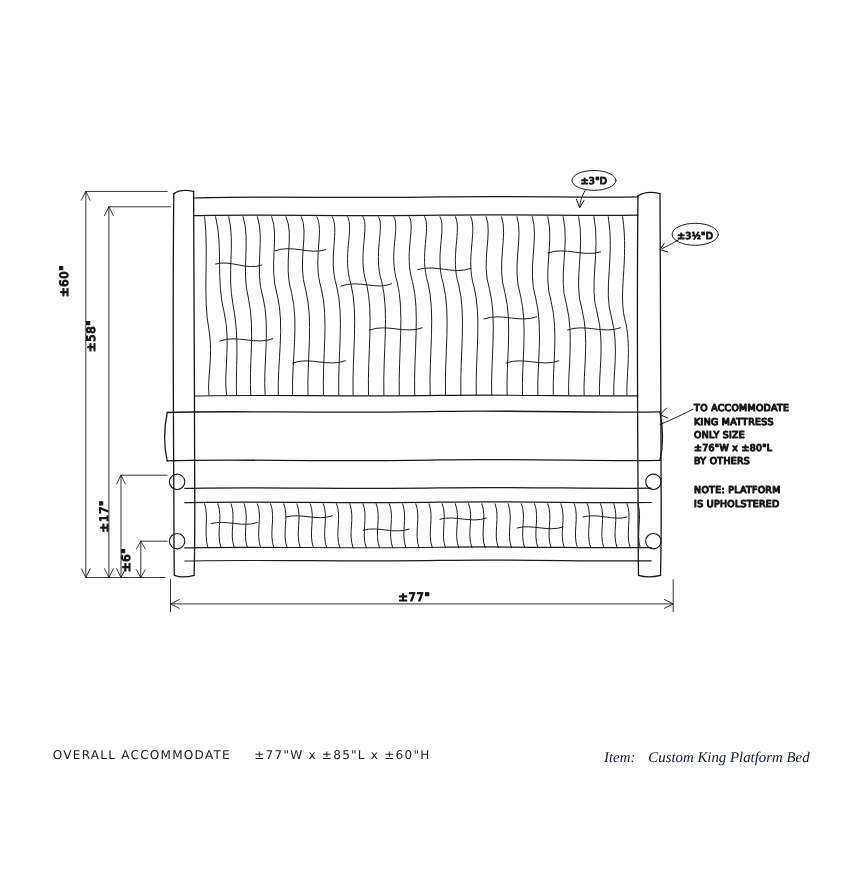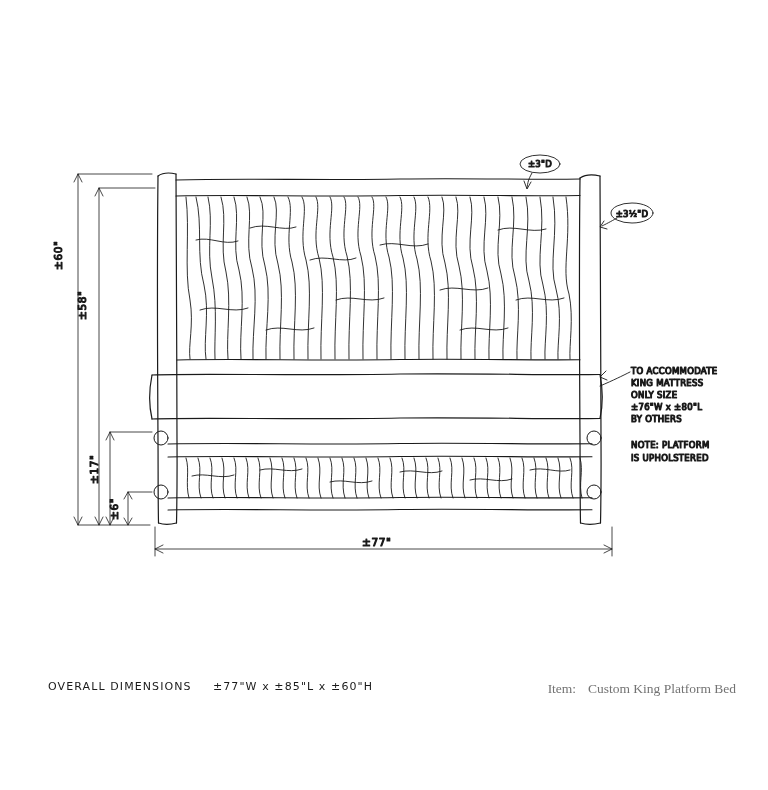--- a/index.html
+++ b/index.html
@@ -50,22 +50,23 @@
     letter-spacing: 1.1px;
     color: #1a1a1a;
     white-space: nowrap;
   }
   .footer-right {
     position: absolute;
     right: 32px;
     top: 1px;
     font-family: "Liberation Serif", serif;
     font-size: 13.5px;
-    color: #737373;
+    color: #0f172a;
     white-space: nowrap;
+    font-style: italic;
   }
   .footer-right .lbl {
     font-weight: normal;
   }
 </style>
 </head>
 <body>
 
 <div id="page">
 
@@ -277,21 +278,21 @@
       <g>
         <text class="hand-sm" x="631" y="448">NOTE: PLATFORM</text>
         <text class="hand-sm" x="631" y="461">IS UPHOLSTERED</text>
       </g>
 
     </g>
   </svg>
 
   <div class="footer">
     <div class="footer-left">
-      <span>OVERALL DIMENSIONS</span>
+      <span>OVERALL ACCOMMODATE</span>
       <span style="display:inline-block;width:12px"></span>
       <span>±77"W  x  ±85"L  x  ±60"H</span>
     </div>
     <div class="footer-right">
       <span class="lbl">Item:</span>
       <span style="display:inline-block;width:5px"></span>
       <span>Custom King Platform Bed</span>
     </div>
   </div>
 

